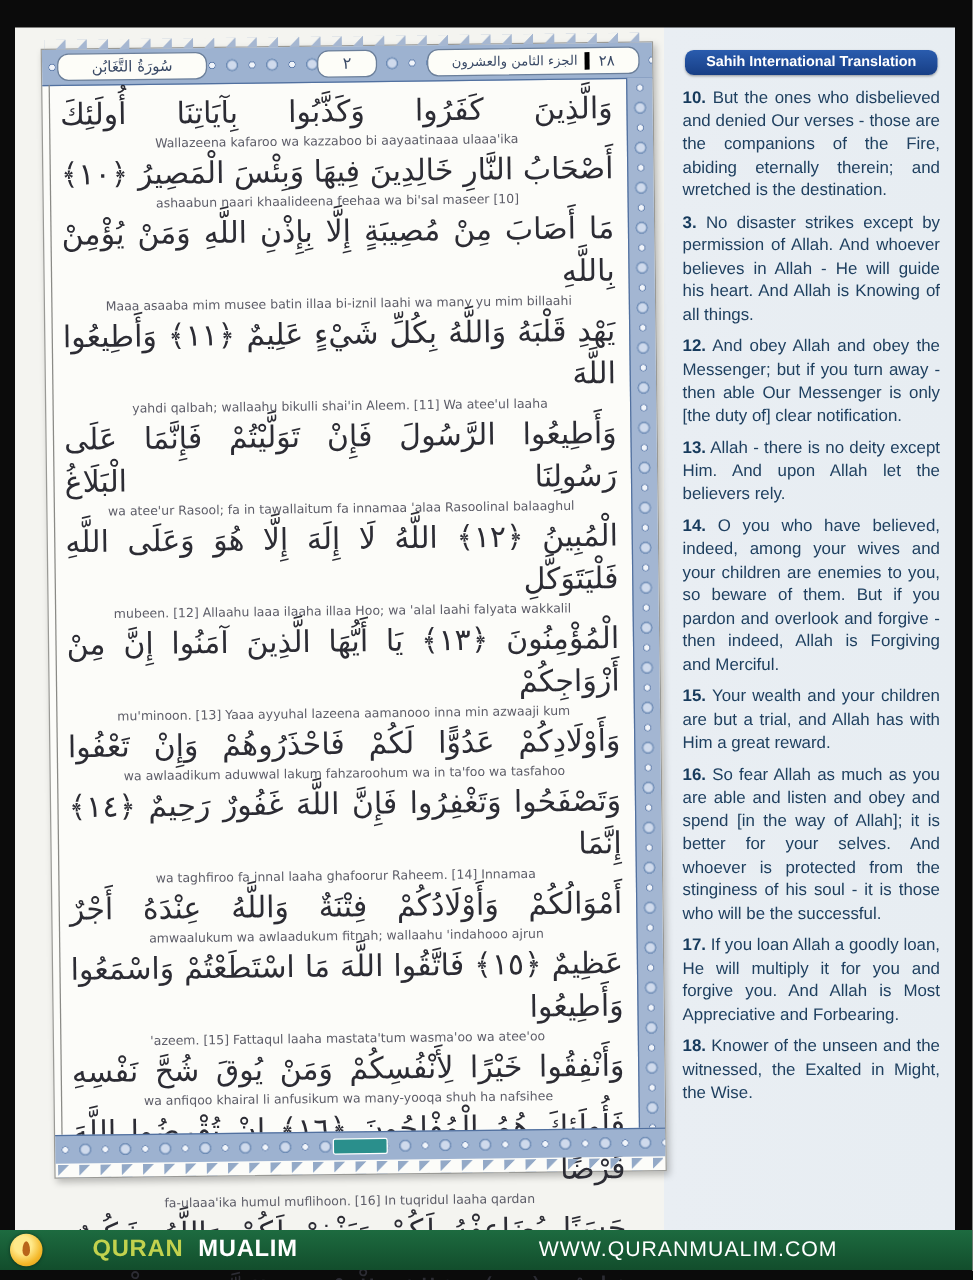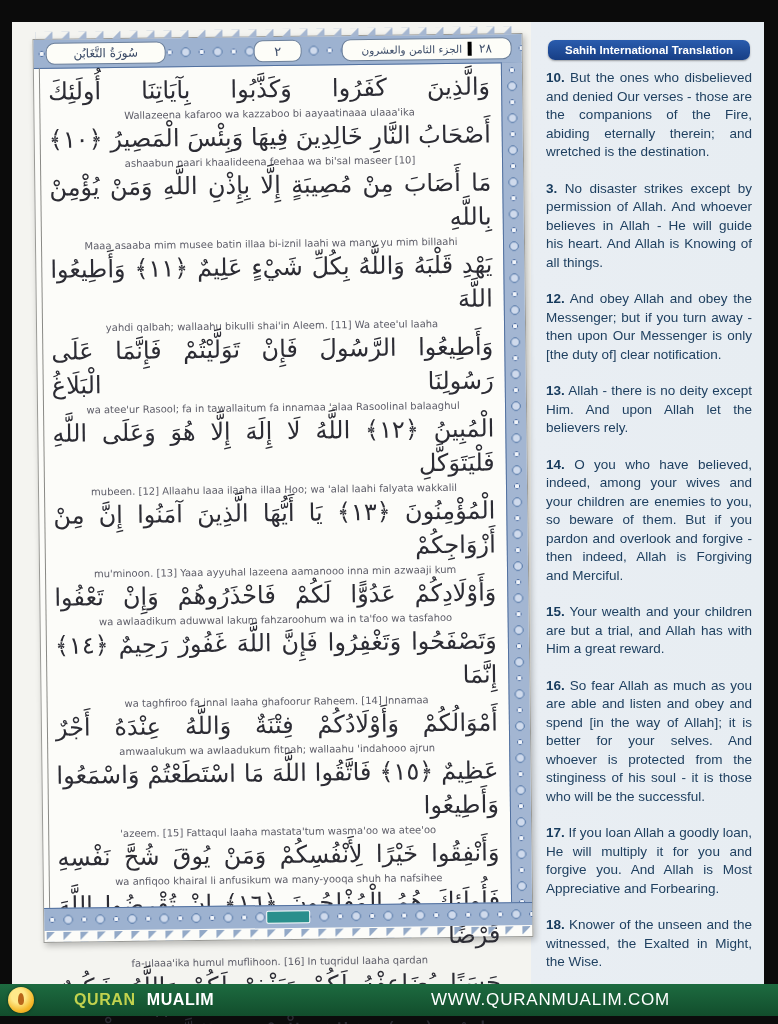--- a/index.html
+++ b/index.html
@@ -94,42 +94,42 @@
   .title-frame{
     background:#ffffff;border:2.5px solid #1d3b66;border-radius:15px;
     padding:5px 16px;font-size:16px;font-weight:bold;color:#16294d;white-space:nowrap;
     box-shadow:0 1px 2px rgba(20,40,80,.4);z-index:1;
   }
   .banner{
     background:linear-gradient(#2a5cae,#173e85);color:#ffffff;font-weight:bold;
     font-size:11.5px;text-align:center;padding:4px 6px;border-radius:7px;
     box-shadow:0 1px 2px rgba(0,0,0,.35);margin:0 2px 9px;
   }
-  .verses{display:flex;flex-direction:column;gap:11px;}
+  .verses{display:flex;flex-direction:column;}
   .verse{
     margin:0 0 7px;font-size:13.5px;line-height:18.5px;color:#1f4060;
     text-align:justify;font-weight:500;
   }
   .vnum{font-weight:bold;color:#163a5c;}
   
   .footer{
     position:absolute;left:0;right:0;bottom:8px;height:32px;
     background:linear-gradient(#1d6b40,#124d2c);
     display:flex;align-items:center;
   }
   .logo{
     width:26px;height:26px;border-radius:50%;margin-left:8px;
     background:radial-gradient(circle at 40% 35%, #ffe98a 0 30%, #f4b82a 65%, #d88d12 100%);
     box-shadow:0 0 3px rgba(0,0,0,.5);position:relative;
   }
   .logo::after{
     content:"";position:absolute;left:10px;top:6px;width:6px;height:12px;
     background:#b8651a;border-radius:50% 50% 50% 50%/60% 60% 40% 40%;
   }
-  .brand{margin-left:40px;font-size:16px;font-weight:bold;letter-spacing:.6px;}
+  .brand{margin-left:40px;font-size:19px;font-weight:bold;letter-spacing:.6px;}
   .brand .b1{color:#c2d24e;}
   .brand .b2{color:#ffffff;margin-left:6px;}
   .site{
     margin-left:auto;margin-right:108px;color:#ffffff;font-weight:normal;
     font-size:17px;letter-spacing:.8px;cursor:pointer;
   }
 </style>
 </head>
 <body>
 
@@ -222,21 +222,21 @@
   </div>
 
   <div class="trans-panel">
 
     <div class="banner">Sahih International Translation</div>
 
     <div class="verses">
 
     <p class="verse"><b class="vnum">10.</b> <span>But the ones who disbelieved and denied Our verses - those are the companions of the Fire, abiding eternally therein; and wretched is the destination.</span></p>
         <p class="verse"><b class="vnum">3.</b> <span>No disaster strikes except by permission of Allah. And whoever believes in Allah - He will guide his heart. And Allah is Knowing of all things.</span></p>
-        <p class="verse"><b class="vnum">12.</b> <span>And obey Allah and obey the Messenger; but if you turn away - then upon Our Messenger is only [the duty of] clear notification.</span></p>
+        <p class="verse"><b class="vnum">12.</b> <span>And obey Allah and obey the Messenger; but if you turn away - then able Our Messenger is only [the duty of] clear notification.</span></p>
         <p class="verse"><b class="vnum">13.</b> <span>Allah - there is no deity except Him. And upon Allah let the believers rely.</span></p>
         <p class="verse"><b class="vnum">14.</b> <span>O you who have believed, indeed, among your wives and your children are enemies to you, so beware of them. But if you pardon and overlook and forgive - then indeed, Allah is Forgiving and Merciful.</span></p>
         <p class="verse"><b class="vnum">15.</b> <span>Your wealth and your children are but a trial, and Allah has with Him a great reward.</span></p>
         <p class="verse"><b class="vnum">16.</b> <span>So fear Allah as much as you are able and listen and obey and spend [in the way of Allah]; it is better for your selves. And whoever is protected from the stinginess of his soul - it is those who will be the successful.</span></p>
         <p class="verse"><b class="vnum">17.</b> <span>If you loan Allah a goodly loan, He will multiply it for you and forgive you. And Allah is Most Appreciative and Forbearing.</span></p>
         <p class="verse"><b class="vnum">18.</b> <span>Knower of the unseen and the witnessed, the Exalted in Might, the Wise.</span></p>
       </div>
   </div>
 
 </div>

